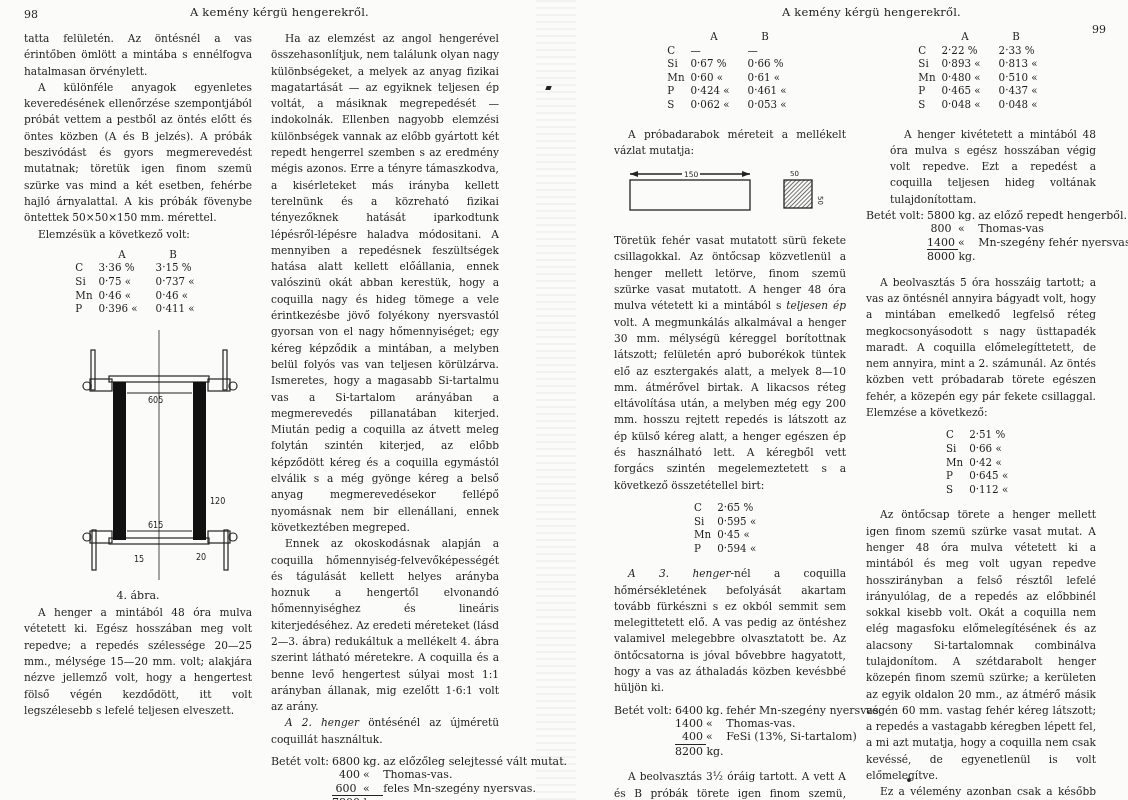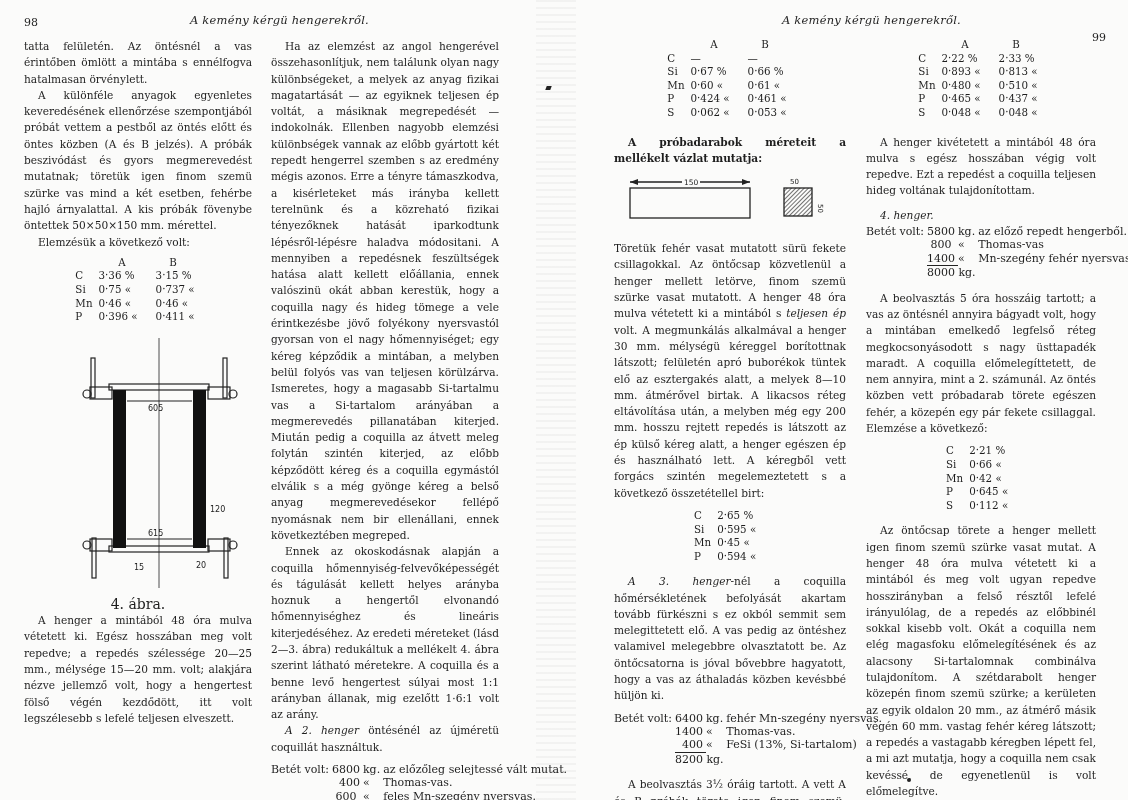--- a/index.html
+++ b/index.html
@@ -1,43 +1,43 @@
 <!DOCTYPE html>
 <html><head>
 <meta charset="utf-8">
 <style>
   html, body { margin:0; padding:0; }
   body {
     width:1128px; height:800px; overflow:hidden; position:relative;
     background:#fbfbfa; color:#1e1e1e;
     font-family:"DejaVu Serif", serif;
   }
-  .page { position:absolute; top:8px; height:579px; }
+  .page { position:absolute; top:0; height:579px; }
   #left-page { left:0; width:540px; }
   #right-page { left:560px; width:568px; }
   .gutter {
     position:absolute; left:536px; top:0; width:40px; height:800px;
     background:repeating-linear-gradient(180deg, rgba(0,0,0,0.05) 0 2px, transparent 2px 7px);
     opacity:0.7;
   }
   .pno { position:absolute; top:8px; font-size:11px; }
-  .running { position:absolute; top:5px; font-style:italic; font-size:11.5px; letter-spacing:0.2px; }
+  .running { position:absolute; top:5px; font-size:11.5px; letter-spacing:0.2px; }
   .col { position:absolute; font-size:10.6px; line-height:16.3px; text-align:justify; }
   .col p { margin:0; }
   .ind { text-indent:14px; }
   .it { font-style:italic; }
   table.an { border-collapse:collapse; font-size:10.3px; line-height:13.6px; margin:0 auto; }
   table.an td { padding:0 6px 0 0; white-space:nowrap; }
   table.an td.v { padding-right:18px; }
   table.an th { font-weight:normal; text-align:center; padding:0 10px 0 0; }
   .charge { font-size:11px; line-height:13.4px; }
   .charge table { border-collapse:collapse; }
   .charge td { padding:0 3px 0 0; white-space:nowrap; vertical-align:top; }
   .ul { border-bottom:1px solid #222; }
-  .caption { text-align:center; font-size:14px; }
+  .caption { text-align:center; font-size:11px; }
   .stray { position:absolute; background:#222; }
 </style>
 </head>
 <body>
 
 <div class="gutter"></div>
 
 <div class="page" id="left-page">
   <div class="pno" style="left:24px;">98</div>
   <div class="running" style="left:190px;">A kemény kérgü hengerekről.</div>
@@ -189,21 +189,21 @@
             <td>0·461 «</td>
           </tr>
       <tr>
             <td>S</td>
             <td class="v">0·062 «</td>
             <td>0·053 «</td>
           </tr>
     </tbody>
       </table>
 
-    <p class="ind" style="margin-top:14px;font-weight:bold;">A próbadarabok méreteit a mellékelt vázlat mutatja:</p>
+    <p class="ind" style="margin-top:14px;">A próbadarabok méreteit a mellékelt vázlat mutatja:</p>
 
     <div style="position:relative; height:58px; margin:8px 0 8px 0;">
       <svg width="232" height="58" viewBox="0 0 232 58">
         <rect x="16" y="14" width="120" height="30" fill="none" stroke="#222" stroke-width="1.3"></rect>
         <line x1="16" y1="8" x2="136" y2="8" stroke="#222" stroke-width="1.3"></line>
         <polygon points="16,8 24,5 24,11" fill="#222"></polygon>
         <polygon points="136,8 128,5 128,11" fill="#222"></polygon>
         <rect x="68" y="2" width="18" height="11" fill="#fbfbfa"></rect>
         <text x="70" y="11" font-size="7.5" font-family="DejaVu Sans, sans-serif" fill="#222">150</text>
         <defs>
@@ -303,22 +303,21 @@
             <td>0·437 «</td>
           </tr>
       <tr>
             <td>S</td>
             <td class="v">0·048 «</td>
             <td>0·048 «</td>
           </tr>
     </tbody>
       </table>
 
-    <p class="ind" style="margin-top:14px;">A henger kivétetett a mintából 48 óra mulva s egész hosszában végig volt repedve. Ezt a repedést a coquilla teljesen hideg voltának tulajdonítottam.</p>
-    <p class="ind it" style="margin-top:8px;">4. henger.</p>
+    <p class="ind" style="margin-top:14px;margin-left:24px;">A henger kivétetett a mintából 48 óra mulva s egész hosszában végig volt repedve. Ezt a repedést a coquilla teljesen hideg voltának tulajdonítottam.</p>
 
     <div class="charge" style="margin:2px 0 10px 0;">
       <table>
         <tbody>
             <tr>
               <td>Betét volt:</td>
               <td>5800</td>
               <td>kg.</td>
               <td>az előző repedt hengerből.</td>
             </tr>
@@ -341,21 +340,21 @@
       </tbody>
         </table>
     </div>
 
     <p class="ind">A beolvasztás 5 óra hosszáig tartott; a vas az öntésnél annyira bágyadt volt, hogy a mintában emelkedő legfelső réteg megkocsonyásodott s nagy üsttapadék maradt. A coquilla előmelegíttetett, de nem annyira, mint a 2. számunál. Az öntés közben vett próbadarab törete egészen fehér, a közepén egy pár fekete csillaggal. Elemzése a következő:</p>
 
     <table class="an" style="margin:8px 0 10px 80px;">
       <tbody>
           <tr>
             <td>C</td>
-            <td>2·21 %</td>
+            <td>2·51 %</td>
           </tr>
       <tr>
             <td>Si</td>
             <td>0·66 «</td>
           </tr>
       <tr>
             <td>Mn</td>
             <td>0·42 «</td>
           </tr>
       <tr>

